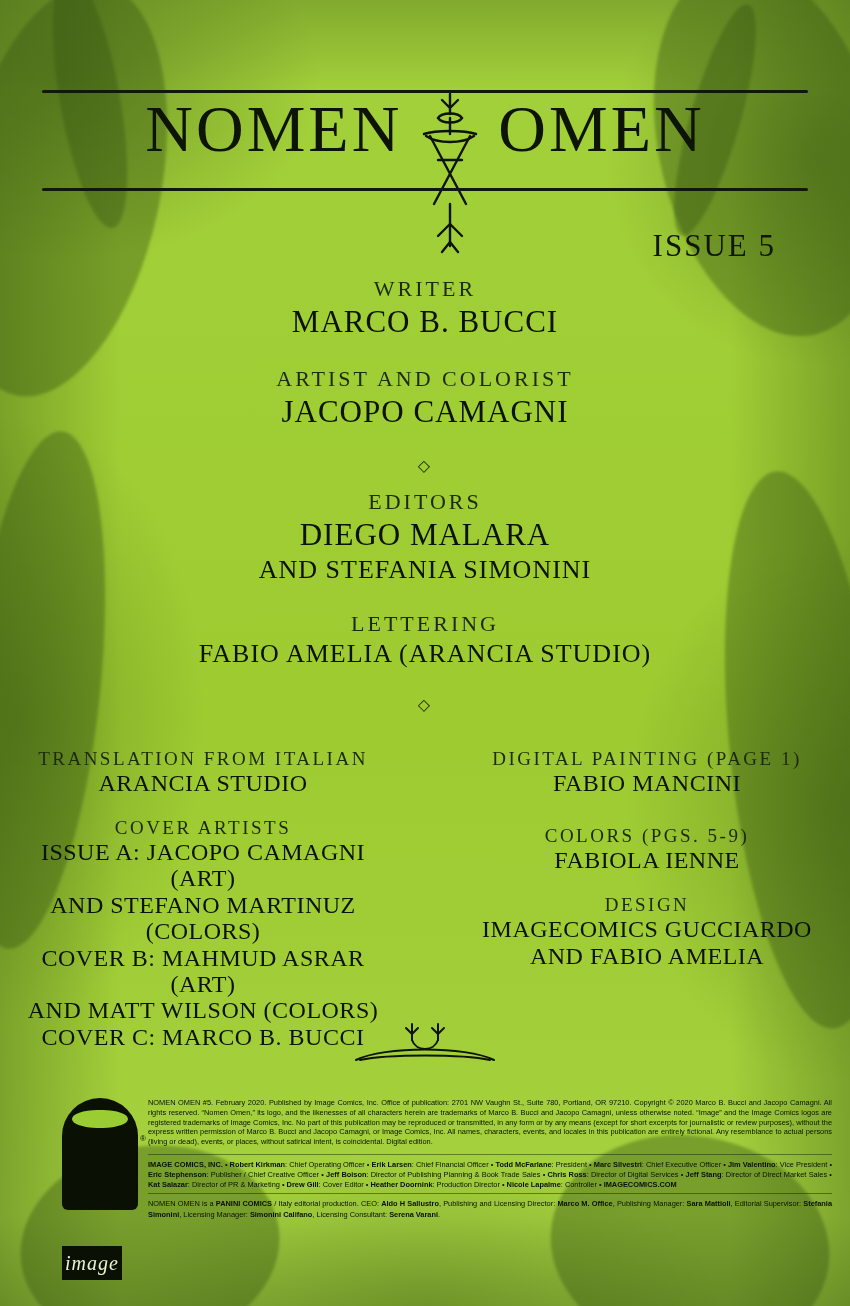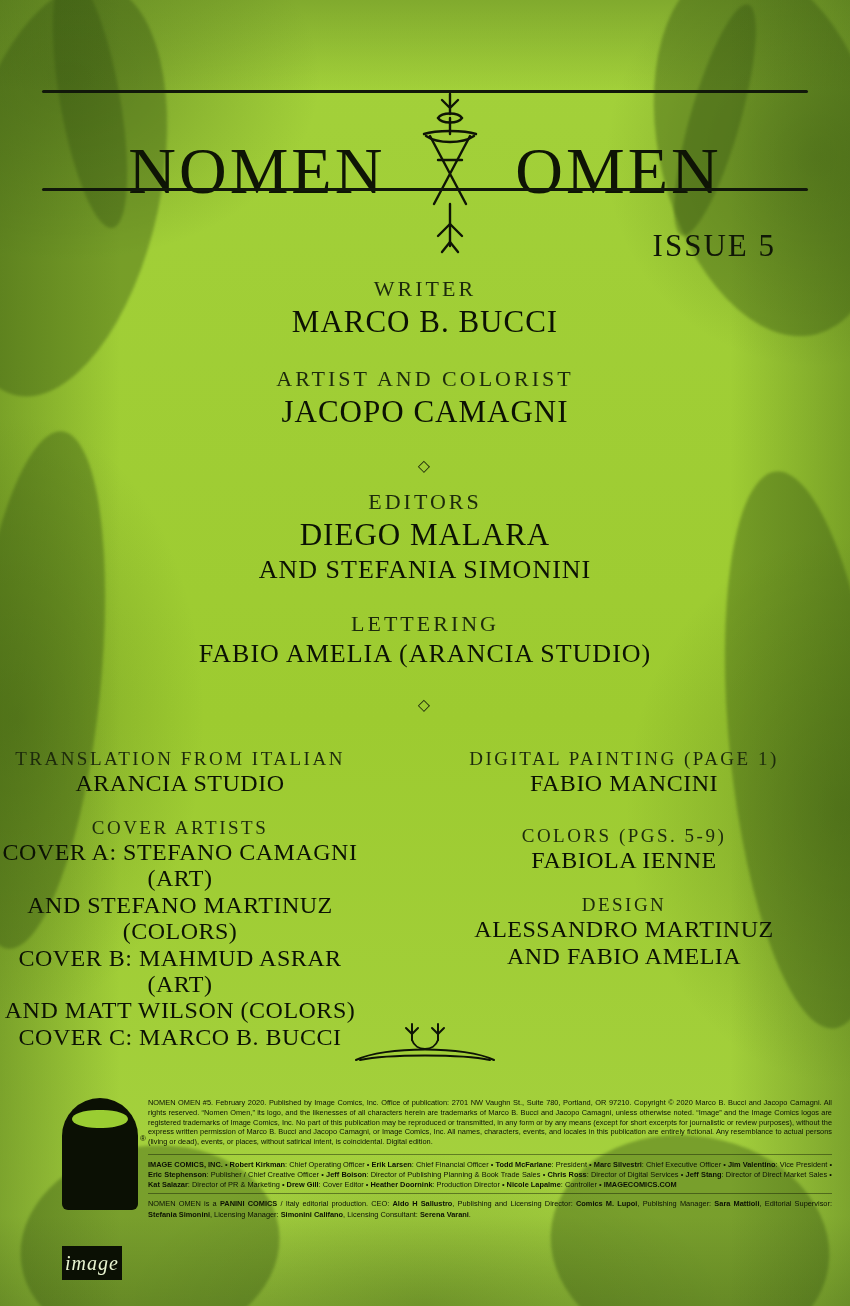--- a/index.html
+++ b/index.html
@@ -36,22 +36,22 @@
       linear-gradient(270deg, rgba(50,80,15,0.35) 0px, rgba(50,80,15,0.0) 120px),
       linear-gradient(180deg, rgba(50,80,15,0.30) 0px, rgba(50,80,15,0.0) 90px),
       linear-gradient(0deg, rgba(50,80,15,0.28) 0px, rgba(50,80,15,0.0) 90px);
   }
 
   .content { position:absolute; inset:0; }
 
   
   .title-row {
     position:absolute; top:96px; left:0; right:0;
-    display:flex; align-items:center; justify-content:center;
-    gap:21px;
+    display:flex; align-items:flex-start; justify-content:center;
+    gap:4px;
   }
   .logo-word {
     font-family: "Liberation Serif", serif;
     font-size: 66px;
     letter-spacing: 3px;
     color:#0e1405;
     line-height:1;
     font-weight:400;
   }
   .logo-emblem {
@@ -84,21 +84,21 @@
   }
   .name.small { font-size:26px; }
   .blk { margin-bottom:26px; }
   .sep {
     font-size:16px; color:#1d2a0c; margin:6px 0 14px; letter-spacing:2px;
   }
 
   
   .cols {
     position:absolute; top:748px; left:0; right:0;
-    display:flex; justify-content:flex-start; gap:84px;
+    display:flex; justify-content:center; gap:84px;
     color:#0f1506;
   }
   .col { width:360px; text-align:center; }
   .col .blk { margin-bottom:20px; }
   .role2 { font-size:19px; letter-spacing:2.5px; color:#1d2a0c; }
   .name2 { font-size:24px; letter-spacing:.5px; color:#0c1204; }
   .name2.tight { line-height:1.1; }
 
   
   .ornament { position:absolute; left:0; right:0; top:1020px; text-align:center; }
@@ -210,40 +210,40 @@
   </div>
 
   <div class="cols">
     <div class="col">
       <div class="blk">
         <div class="role2">TRANSLATION FROM ITALIAN</div>
         <div class="name2">ARANCIA STUDIO</div>
       </div>
       <div class="blk">
         <div class="role2">COVER ARTISTS</div>
-        <div class="name2 tight">COVER A: STEFANO CAMAGNI (ART)</div>
+        <div class="name2 tight">ISSUE A: JACOPO CAMAGNI (ART)</div>
         <div class="name2 tight">AND STEFANO MARTINUZ (COLORS)</div>
         <div class="name2 tight">COVER B: MAHMUD ASRAR (ART)</div>
         <div class="name2 tight">AND MATT WILSON (COLORS)</div>
         <div class="name2 tight">COVER C: MARCO B. BUCCI</div>
       </div>
     </div>
 
     <div class="col">
       <div class="blk">
         <div class="role2">DIGITAL PAINTING (PAGE 1)</div>
         <div class="name2">FABIO MANCINI</div>
       </div>
       <div class="blk" style="margin-top:28px;">
         <div class="role2">COLORS (PGS. 5-9)</div>
         <div class="name2">FABIOLA IENNE</div>
       </div>
       <div class="blk" style="margin-top:16px;">
         <div class="role2">DESIGN</div>
-        <div class="name2">ALESSANDRO MARTINUZ</div>
+        <div class="name2">IMAGECOMICS GUCCIARDO</div>
         <div class="name2">AND FABIO AMELIA</div>
       </div>
     </div>
   </div>
 
   <div class="ornament">
     <svg width="150" height="52" viewBox="0 0 150 52">
       <g stroke="#0e1405" stroke-width="2" fill="none" stroke-linecap="round">
         <path d="M62 4 L62 20 M56 8 L62 14 M68 8 L62 14"></path>
         <path d="M88 4 L88 20 M82 8 L88 14 M94 8 L88 14"></path>
@@ -259,16 +259,16 @@
     <div class="inner"></div>
     <div class="reg">®</div>
     <div class="word">image</div>
   </div>
 
   <div class="indicia">
     <p>NOMEN OMEN #5. February 2020. Published by Image Comics, Inc. Office of publication: 2701 NW Vaughn St., Suite 780, Portland, OR 97210. Copyright © 2020 Marco B. Bucci and Jacopo Camagni. All rights reserved. “Nomen Omen,” its logo, and the likenesses of all characters herein are trademarks of Marco B. Bucci and Jacopo Camagni, unless otherwise noted. “Image” and the Image Comics logos are registered trademarks of Image Comics, Inc. No part of this publication may be reproduced or transmitted, in any form or by any means (except for short excerpts for journalistic or review purposes), without the express written permission of Marco B. Bucci and Jacopo Camagni, or Image Comics, Inc. All names, characters, events, and locales in this publication are entirely fictional. Any resemblance to actual persons (living or dead), events, or places, without satirical intent, is coincidental. Digital edition.</p>
     <div class="rule-thin"></div>
     <div class="staff" id="staff-line"><b>IMAGE COMICS, INC.</b> • <b>Robert Kirkman</b>: Chief Operating Officer • <b>Erik Larsen</b>: Chief Financial Officer • <b>Todd McFarlane</b>: President • <b>Marc Silvestri</b>: Chief Executive Officer • <b>Jim Valentino</b>: Vice President • <b>Eric Stephenson</b>: Publisher / Chief Creative Officer • <b>Jeff Boison</b>: Director of Publishing Planning &amp; Book Trade Sales • <b>Chris Ross</b>: Director of Digital Services • <b>Jeff Stang</b>: Director of Direct Market Sales • <b>Kat Salazar</b>: Director of PR &amp; Marketing • <b>Drew Gill</b>: Cover Editor • <b>Heather Doornink</b>: Production Director • <b>Nicole Lapalme</b>: Controller • <b>IMAGECOMICS.COM</b></div>
     <div class="rule-thin"></div>
-    <div class="staff" id="panini-line">NOMEN OMEN is a <b>PANINI COMICS</b> / Italy editorial production. CEO: <b>Aldo H Sallustro</b>, Publishing and Licensing Director: <b>Comics M. Lupoi</b>, Publishing Manager: <b>Sara Mattioli</b>, Editorial Supervisor: <b>Stefania Simonini</b>, Licensing Manager: <b>Simonini Califano</b>, Licensing Consultant: <b>Serena Varani</b>.</div>
+    <div class="staff" id="panini-line">NOMEN OMEN is a <b>PANINI COMICS</b> / Italy editorial production. CEO: <b>Aldo H Sallustro</b>, Publishing and Licensing Director: <b>Marco M. Office</b>, Publishing Manager: <b>Sara Mattioli</b>, Editorial Supervisor: <b>Stefania Simonini</b>, Licensing Manager: <b>Simonini Califano</b>, Licensing Consultant: <b>Serena Varani</b>.</div>
   </div>
 
 </div>
 
 </body></html>

